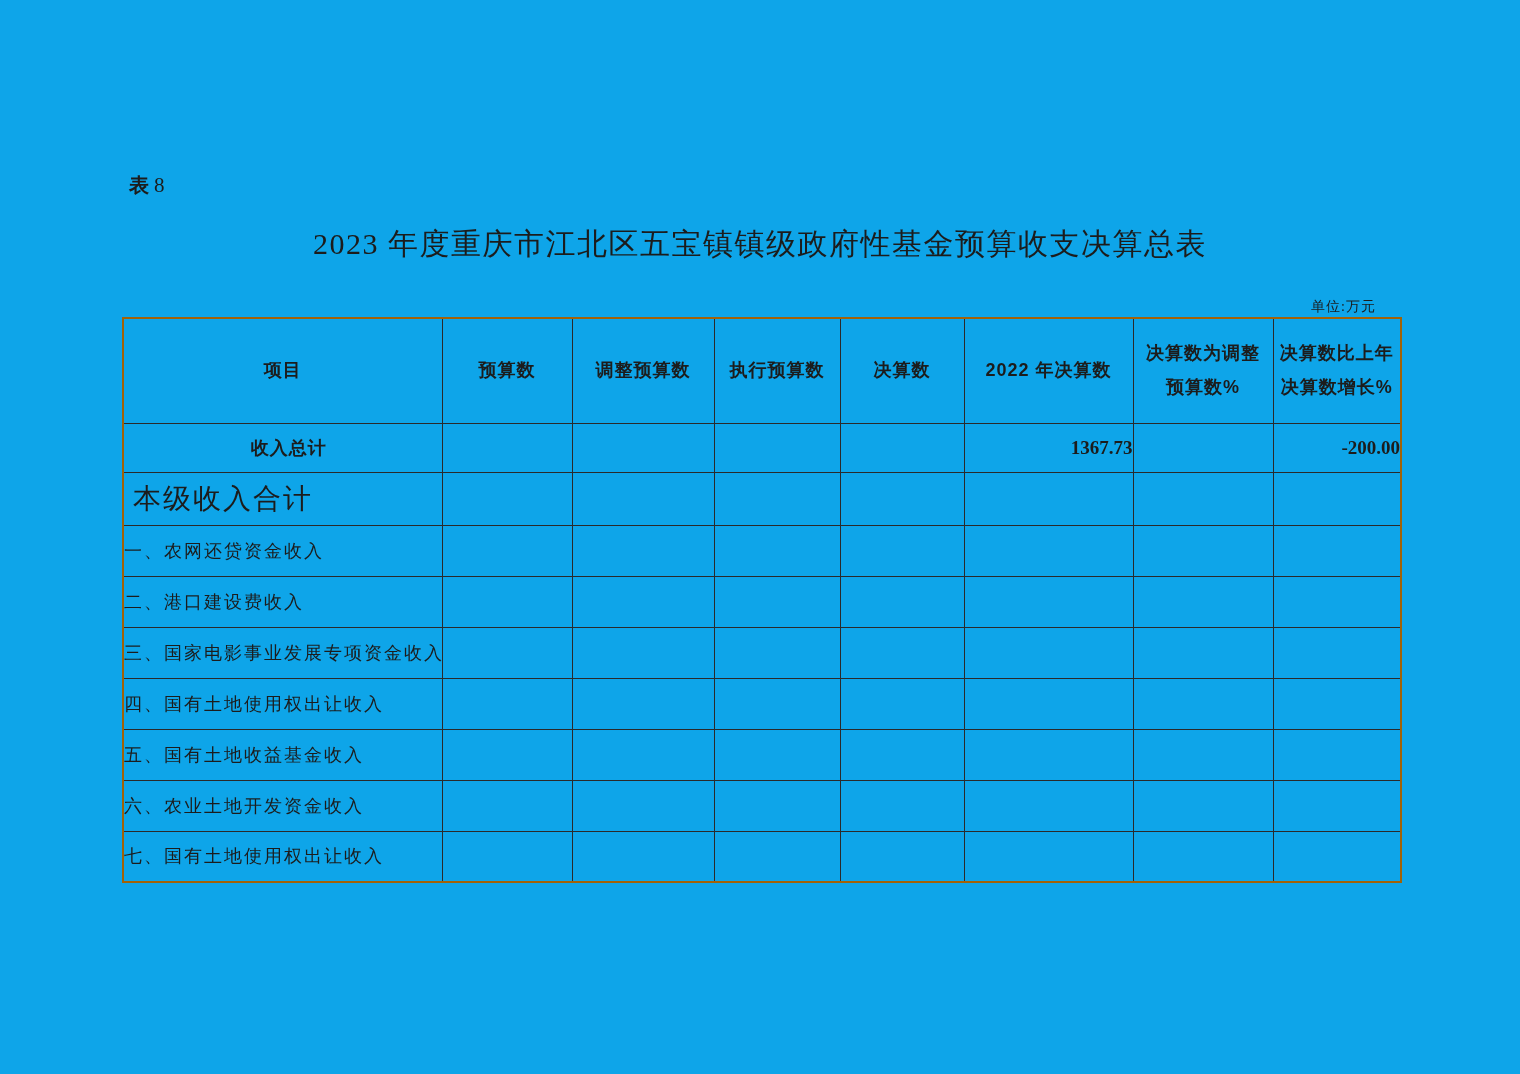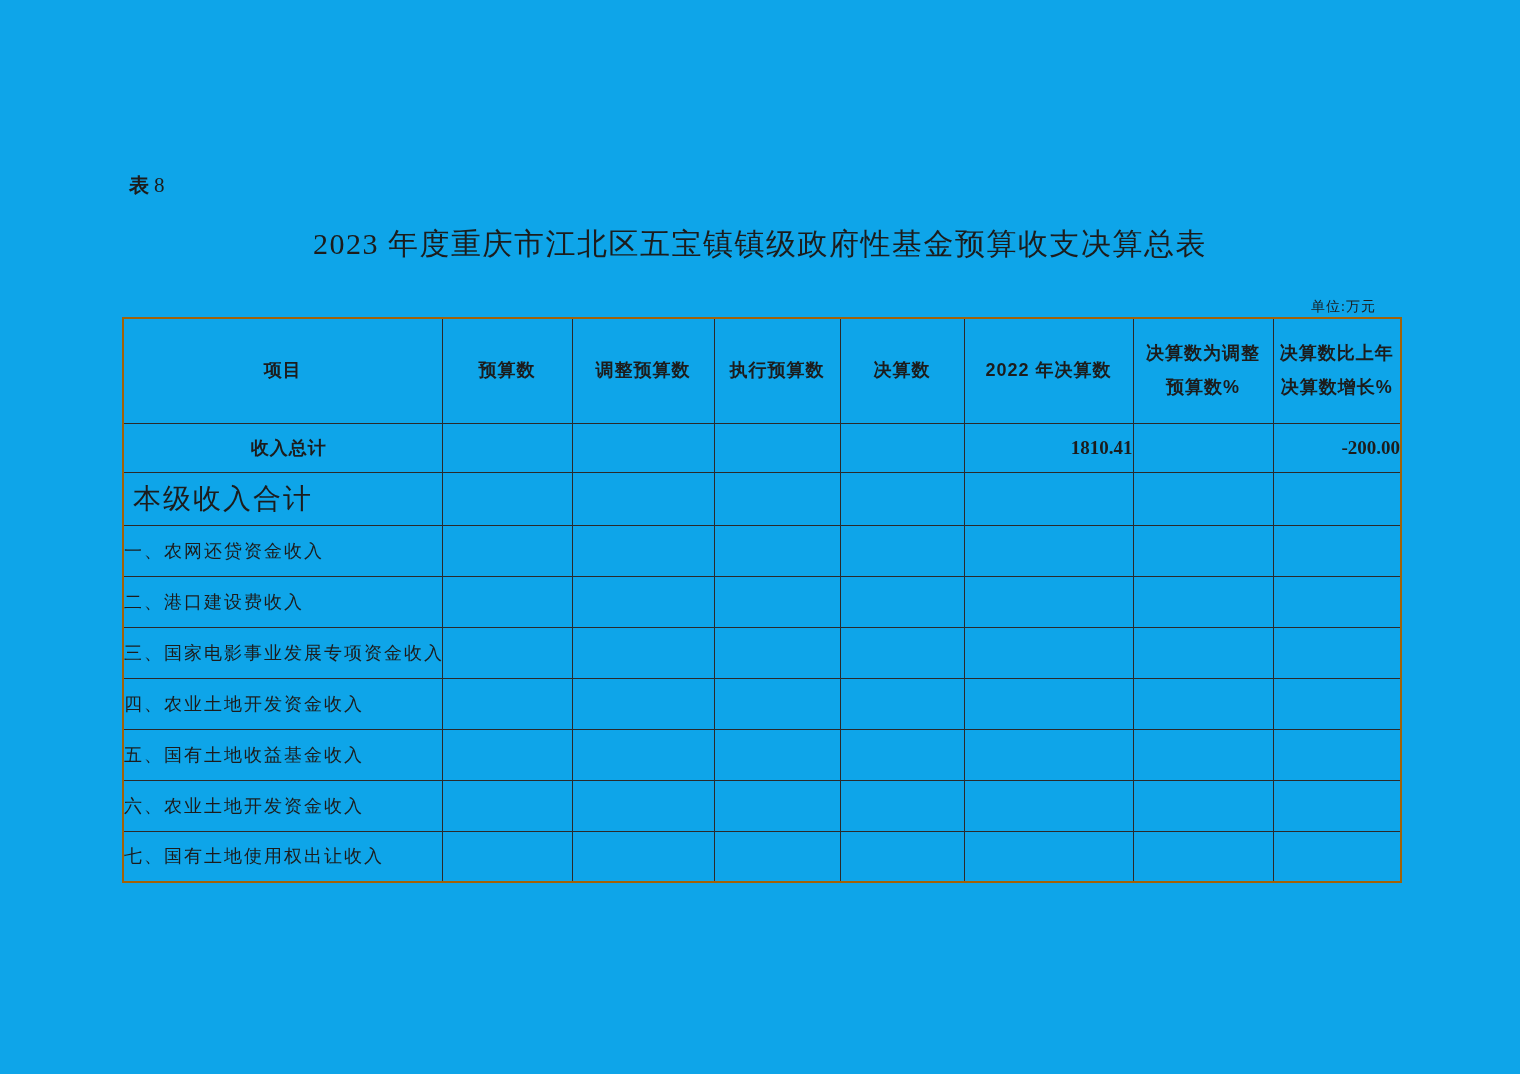--- a/index.html
+++ b/index.html
@@ -125,21 +125,21 @@
 决算数增长%</th>
       </tr>
     </thead>
     <tbody>
       <tr class="row-total">
         <td class="label">收入总计</td>
         <td class="num"></td>
         <td class="num"></td>
         <td class="num"></td>
         <td class="num"></td>
-        <td class="num">1810.41</td>
+        <td class="num">1367.73</td>
         <td class="num"></td>
         <td class="num">-200.00</td>
       </tr>
       <tr class="row-subtotal">
         <td class="label">本级收入合计</td>
         <td class="num"></td>
         <td class="num"></td>
         <td class="num"></td>
         <td class="num"></td>
         <td class="num"></td>
@@ -170,21 +170,21 @@
         <td class="label">三、国家电影事业发展专项资金收入</td>
         <td class="num"></td>
         <td class="num"></td>
         <td class="num"></td>
         <td class="num"></td>
         <td class="num"></td>
         <td class="num"></td>
         <td class="num"></td>
       </tr>
       <tr class="row-item">
-        <td class="label">四、农业土地开发资金收入</td>
+        <td class="label">四、国有土地使用权出让收入</td>
         <td class="num"></td>
         <td class="num"></td>
         <td class="num"></td>
         <td class="num"></td>
         <td class="num"></td>
         <td class="num"></td>
         <td class="num"></td>
       </tr>
       <tr class="row-item">
         <td class="label">五、国有土地收益基金收入</td>

